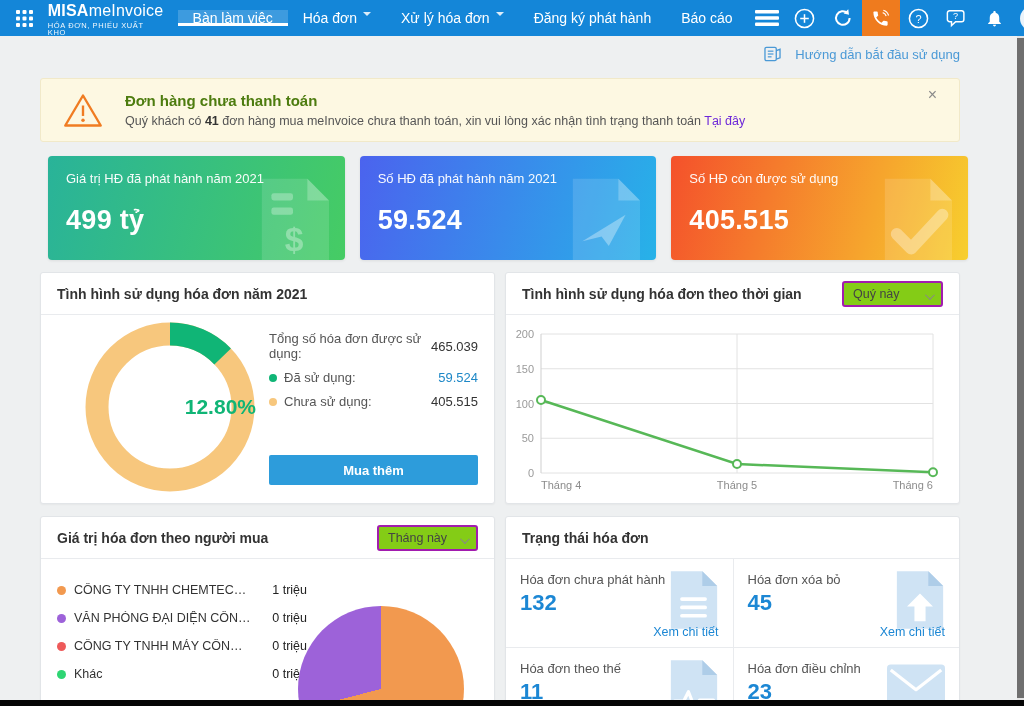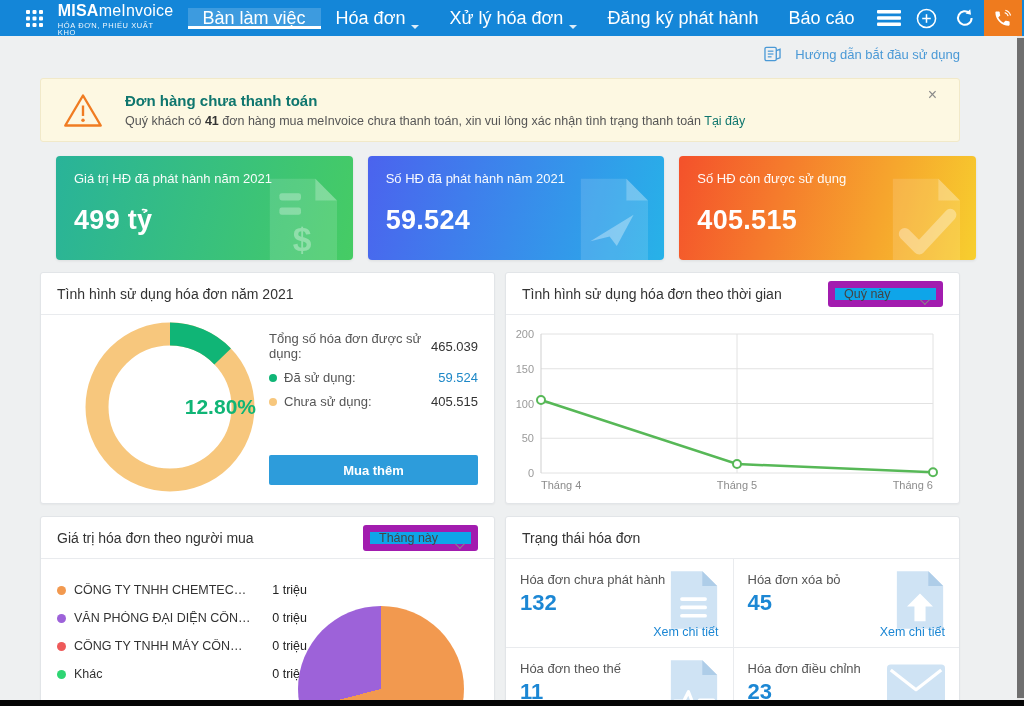--- a/index.html
+++ b/index.html
@@ -2,28 +2,28 @@
 <html lang="vi"><head>
 <meta charset="utf-8">
 <style>
   *{margin:0;padding:0;box-sizing:border-box}
   html,body{background:#d8dadd}
   body{font-family:"Liberation Sans",sans-serif;-webkit-font-smoothing:antialiased}
   .page{position:relative;width:1024px;height:706px;background:#eef0f1;overflow:hidden}
 
   
   .header{position:absolute;top:0;left:0;width:1024px;height:36px;background:#1486d8;display:flex;align-items:stretch;color:#fff;z-index:20}
-  .hdr-left{display:flex;align-items:center;padding-left:20px}
+  .hdr-left{display:flex;align-items:center;padding-left:10px}
   .grid-btn{width:30px;height:36px;display:flex;align-items:center;justify-content:center;cursor:pointer}
   .logo{margin-left:8px;margin-right:14px;line-height:1;padding-top:3px}
   .logo-line{font-size:16px;letter-spacing:.2px}
   .logo-line b{font-weight:bold}
   .logo-sub{font-size:7.5px;letter-spacing:.6px;margin-top:3px;opacity:.95}
   .tabs{display:flex;align-items:stretch}
-  .tab{position:relative;display:flex;align-items:flex-end;gap:6px;padding:0 15px;font-size:18px;cursor:pointer;white-space:nowrap}
+  .tab{position:relative;display:flex;align-items:flex-start;gap:6px;padding:0 15px;font-size:14px;cursor:pointer;white-space:nowrap}
   .tab.active{background:#3d9bdf}
   .tab.active::after{content:"";position:absolute;left:0;right:0;bottom:0;height:3px;background:#fff}
   .caret{width:0;height:0;border-left:4px solid transparent;border-right:4px solid transparent;border-top:4px solid rgba(255,255,255,.85);margin-top:2px}
   .hdr-icons{margin-left:auto;display:flex;align-items:center}
   .hicon{width:38px;height:36px;display:flex;align-items:center;justify-content:center;cursor:pointer}
   .phone-box{background:#ef7b1e}
   .user-box{display:flex;align-items:center;gap:7px;padding:0 12px 0 6px;cursor:pointer}
   .avatar{width:25px;height:25px;border-radius:50%;background:#eaf3fa;overflow:hidden;display:flex;align-items:flex-end;justify-content:center}
   .user-name{font-size:13px}
 
@@ -31,41 +31,41 @@
   .scrollbar{position:absolute;top:36px;right:0;width:7px;bottom:0;background:#e4e4e4;z-index:30}
   .scroll-thumb{position:absolute;top:2px;left:0;width:7px;height:660px;background:#6f6f6f}
   .bottom-bar{position:absolute;left:0;right:0;bottom:0;height:6px;background:#050505;z-index:40}
 
   
   .guide{position:absolute;top:46px;right:64px;display:flex;align-items:center;gap:14px;color:#4a99d6;font-size:13px;cursor:pointer}
 
   
   .banner{position:absolute;left:40px;top:78px;width:920px;height:64px;background:#fdf8e2;border:1px solid #f1e9c9;border-radius:3px;display:flex;align-items:center;padding:0 22px}
   .banner-text{margin-left:22px;flex:1}
-  .banner-title{font-size:15px;font-weight:bold;color:#0f766e;margin-bottom:5px}
+  .banner-title{font-size:15px;font-weight:bold;color:#4d7c0f;margin-bottom:5px}
   .banner-body{font-size:12.5px;color:#555}
   .banner-body b{color:#333}
-  .banner-link{color:#0f766e;cursor:pointer;text-decoration:none}
+  .banner-link{color:#6d28d9;cursor:pointer;text-decoration:none}
   .banner-close{align-self:flex-start;margin-top:8px;color:#8a8a8a;font-size:16px;line-height:1;cursor:pointer}
 
   
-  .stats-row{position:absolute;left:56px;top:156px;width:920px;height:104px;display:flex;gap:15px}
+  .stats-row{position:absolute;left:48px;top:156px;width:920px;height:104px;display:flex;gap:15px}
   .gcard{position:relative;flex:1;border-radius:4px;color:#fff;padding:15px 18px;overflow:hidden;box-shadow:0 1px 3px rgba(0,0,0,.08)}
   .gcard.green{background:linear-gradient(105deg,#29b399 0%,#46cc64 100%)}
   .gcard.blue{background:linear-gradient(105deg,#4b63ee 0%,#27b2e8 100%)}
   .gcard.orange{background:linear-gradient(105deg,#f4512b 0%,#f7cf2e 100%)}
   .glabel{font-size:13px;opacity:.96}
   .gvalue{font-size:27px;font-weight:bold;margin-top:19px;letter-spacing:.3px}
   .gwm{position:absolute;right:16px;bottom:-6px;opacity:.85}
 
   
   .card{position:absolute;background:#fff;border:1px solid #e2e5e8;border-radius:3px;box-shadow:0 1px 2px rgba(0,0,0,.04)}
   .card-head{height:42px;border-bottom:1px solid #e9ebee;display:flex;align-items:center;justify-content:space-between;padding:0 16px}
-  .card-title{font-size:14px;font-weight:normal;color:#333}
-  .select{width:115px;height:26px;border:7px solid #a21caf;border-radius:3px;background:#0ea5e9;display:flex;align-items:center;padding:0 9px;font-size:12.5px;color:#444;cursor:pointer;position:relative}
+  .card-title{font-size:14px;font-weight:bold;color:#333}
+  .select{width:101px;height:26px;border:2px solid #a21caf;border-radius:3px;background:#84cc16;display:flex;align-items:center;padding:0 9px;font-size:12.5px;color:#444;cursor:pointer;position:relative}
   .select::after{content:"";position:absolute;right:9px;top:10px;width:6px;height:6px;border-right:1.5px solid #888;border-bottom:1.5px solid #888;transform:rotate(45deg) translateY(-2px)}
 
   
   .usage-card{left:40px;top:272px;width:455px;height:232px}
   .usage-body{position:relative;height:189px}
   .donut-wrap{position:absolute;left:43px;top:6px;width:172px;height:172px}
   .donut-center{position:absolute;left:0;top:74px;width:172px;text-align:right;font-size:21px;font-weight:bold;color:#10b576}
   .usage-stats{position:absolute;left:228px;top:16px;right:16px}
   .stat-row{display:flex;align-items:center;font-size:13px;color:#555;margin-bottom:9px}
   .stat-row .dot{width:8px;height:8px;border-radius:50%;margin-right:7px;flex:0 0 auto}

